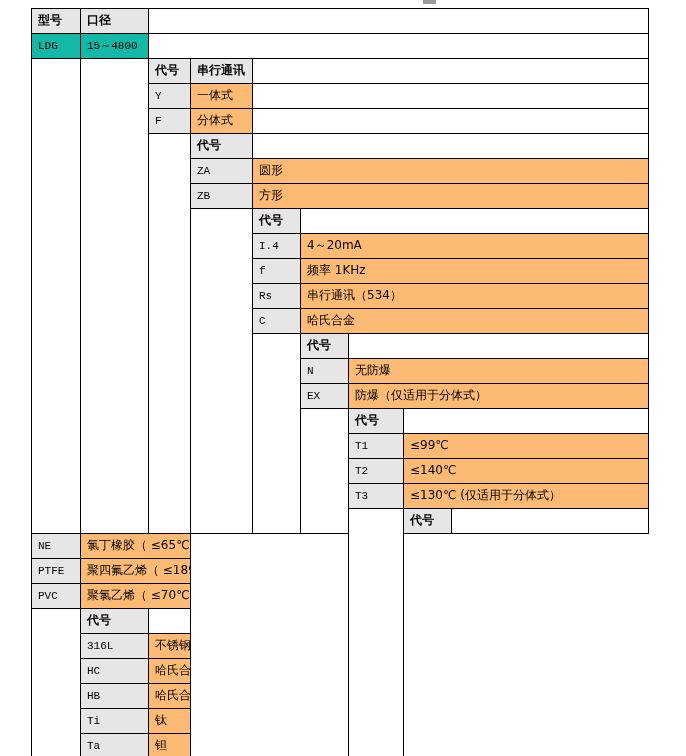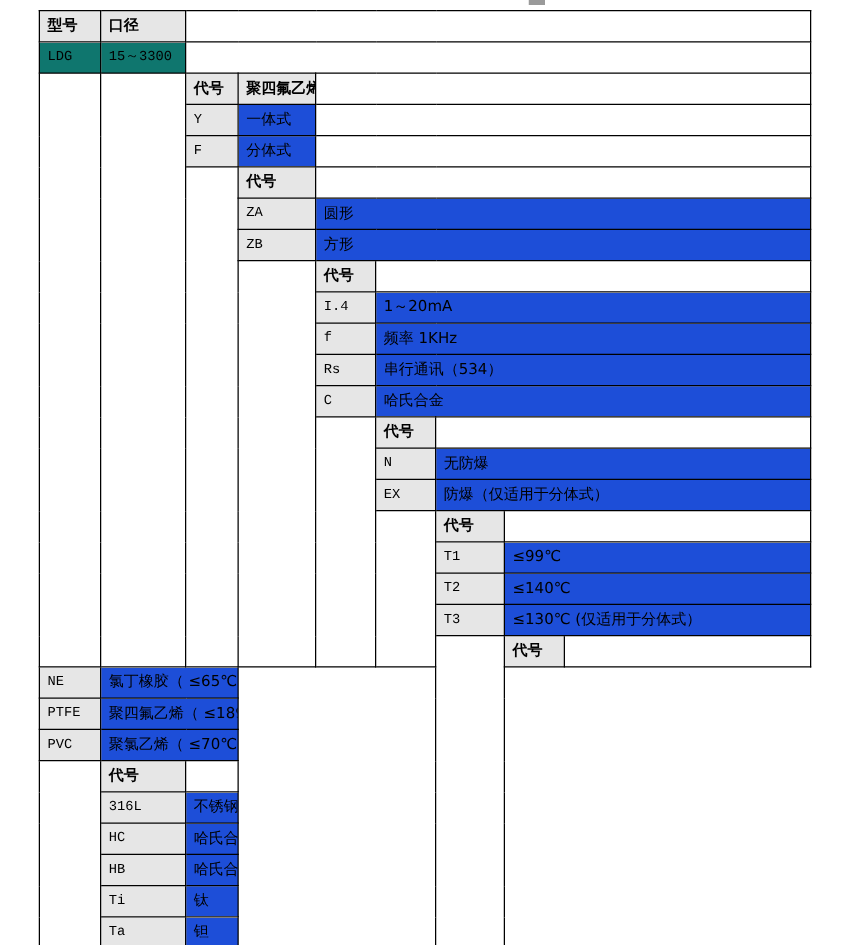--- a/index.html
+++ b/index.html
@@ -43,26 +43,26 @@
     font-family:"DejaVu Sans","Liberation Sans",sans-serif;
     font-size:12px;
     margin-top:30px;
   }
   td.code{
     background:#e6e6e6;
     font-family:"Liberation Mono","DejaVu Sans Mono",monospace;
     font-size:11px;
   }
   td.val{
-    background:#1d4ed8;
+    background:#fdba74;
     font-family:"DejaVu Sans","Liberation Sans",sans-serif;
     font-size:12px;
   }
   td.plain{
-    background:#0f766e;
+    background:#14b8a6;
     font-family:"Liberation Mono","DejaVu Sans Mono",monospace;
     font-size:11px;
   }
   td.empty{background:#ffffff;}
   td.voidtop{border-left:1px solid #000;border-right:1px solid #000;border-top:1px solid #000;border-bottom:none;background:#fff;}
 </style>
 </head>
 <body>
 
 <div id="sheet">
@@ -85,29 +85,29 @@
     <tbody>
 
       <tr>
         <td class="hd">型号</td>
         <td class="hd">口径</td>
         <td class="empty" colspan="8"></td>
       </tr>
 
       <tr>
         <td class="plain">LDG</td>
-        <td class="plain">15～3300</td>
+        <td class="plain">15～4800</td>
         <td class="empty" colspan="8"></td>
       </tr>
 
       <tr>
         <td class="voidtop" rowspan="19"></td>
         <td class="voidtop" rowspan="19"></td>
         <td class="hd">代号</td>
-        <td class="hd">聚四氟乙烯</td>
+        <td class="hd">串行通讯</td>
         <td class="empty" colspan="6"></td>
       </tr>
       <tr>
         <td class="code">Y</td>
         <td class="val">一体式</td>
         <td class="empty" colspan="6"></td>
       </tr>
       <tr>
         <td class="code">F</td>
         <td class="val">分体式</td>
@@ -128,21 +128,21 @@
         <td class="val" colspan="6">方形</td>
       </tr>
 
       <tr>
         <td class="voidtop" rowspan="13"></td>
         <td class="hd">代号</td>
         <td class="empty" colspan="5"></td>
       </tr>
       <tr>
         <td class="code">I.4</td>
-        <td class="val" colspan="5">1～20mA</td>
+        <td class="val" colspan="5">4～20mA</td>
       </tr>
       <tr>
         <td class="code">f</td>
         <td class="val" colspan="5">频率  1KHz</td>
       </tr>
       <tr>
         <td class="code">Rs</td>
         <td class="val" colspan="5">串行通讯（534）</td>
       </tr>
       <tr>

